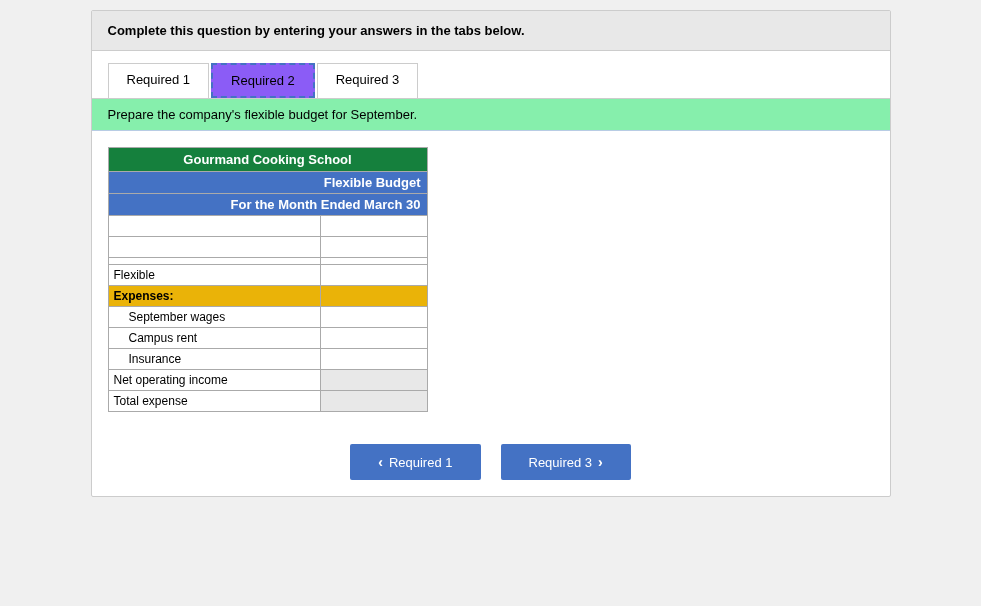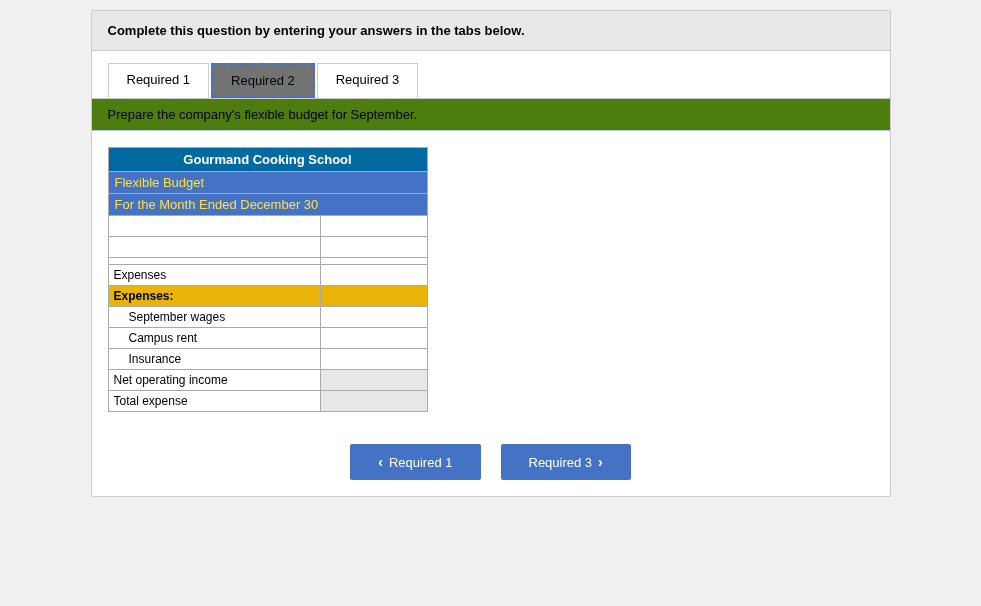--- a/index.html
+++ b/index.html
@@ -36,55 +36,56 @@
       padding: 8px 18px;
       font-size: 13px;
       cursor: pointer;
       border: 1px solid #ccc;
       background: #fff;
       margin-right: 2px;
       border-bottom: none;
       position: relative;
     }
     .tab.active {
-      background: #737373;
+      background: #8b5cf6;
       border: 2px dashed #4472c4;
       font-weight: normal;
       z-index: 2;
     }
     .sub-instruction {
-      background: #4d7c0f;
+      background: #86efac;
       padding: 8px 16px;
       font-size: 13px;
       border-bottom: 1px solid #b8cce4;
     }
     .content-area {
       padding: 16px;
     }
     .budget-table-wrapper {
       width: 320px;
     }
     .budget-table {
       width: 100%;
       border-collapse: collapse;
     }
     .budget-table .header-row td {
-      background: #0369a1;
+      background: #15803d;
       color: #fff;
       text-align: center;
       font-weight: bold;
       padding: 4px 6px;
       font-size: 13px;
     }
     .budget-table .subheader-row td {
       background: #4472c4;
-      color: #fde047;
-      text-align: left;
+      color: #ffffff;
+      text-align: right;
       font-size: 13px;
       padding: 3px 6px;
+      font-weight: bold;
     }
     .budget-table td {
       border: 1px solid #aaa;
       padding: 3px 5px;
       font-size: 12px;
     }
     .budget-table .label-col {
       width: 200px;
     }
     .budget-table .value-col {
@@ -162,21 +163,21 @@
     <div class="budget-table-wrapper">
       <table class="budget-table">
         <tbody>
             <tr class="header-row">
           <td colspan="2">Gourmand Cooking School</td>
         </tr>
         <tr class="subheader-row">
           <td colspan="2">Flexible Budget</td>
         </tr>
         <tr class="subheader-row">
-          <td colspan="2">For the Month Ended December 30</td>
+          <td colspan="2">For the Month Ended March 30</td>
         </tr>
 
         <tr class="input-row">
           <td class="label-col">
             <input class="input-cell" type="text" style="">
           </td>
           <td class="value-col">
             <input class="input-cell" type="text" style="">
           </td>
         </tr>
@@ -188,21 +189,21 @@
             <input class="input-cell" type="text" style="">
           </td>
         </tr>
 
         <tr class="input-row">
           <td class="label-col"></td>
           <td class="value-col"></td>
         </tr>
 
         <tr class="input-row">
-          <td class="label-col">Expenses</td>
+          <td class="label-col">Flexible</td>
           <td class="value-col">
             <input class="input-cell" type="text" style="">
           </td>
         </tr>
 
         <tr class="section-label">
           <td class="label-col">Expenses:</td>
           <td class="value-col"></td>
         </tr>
 

